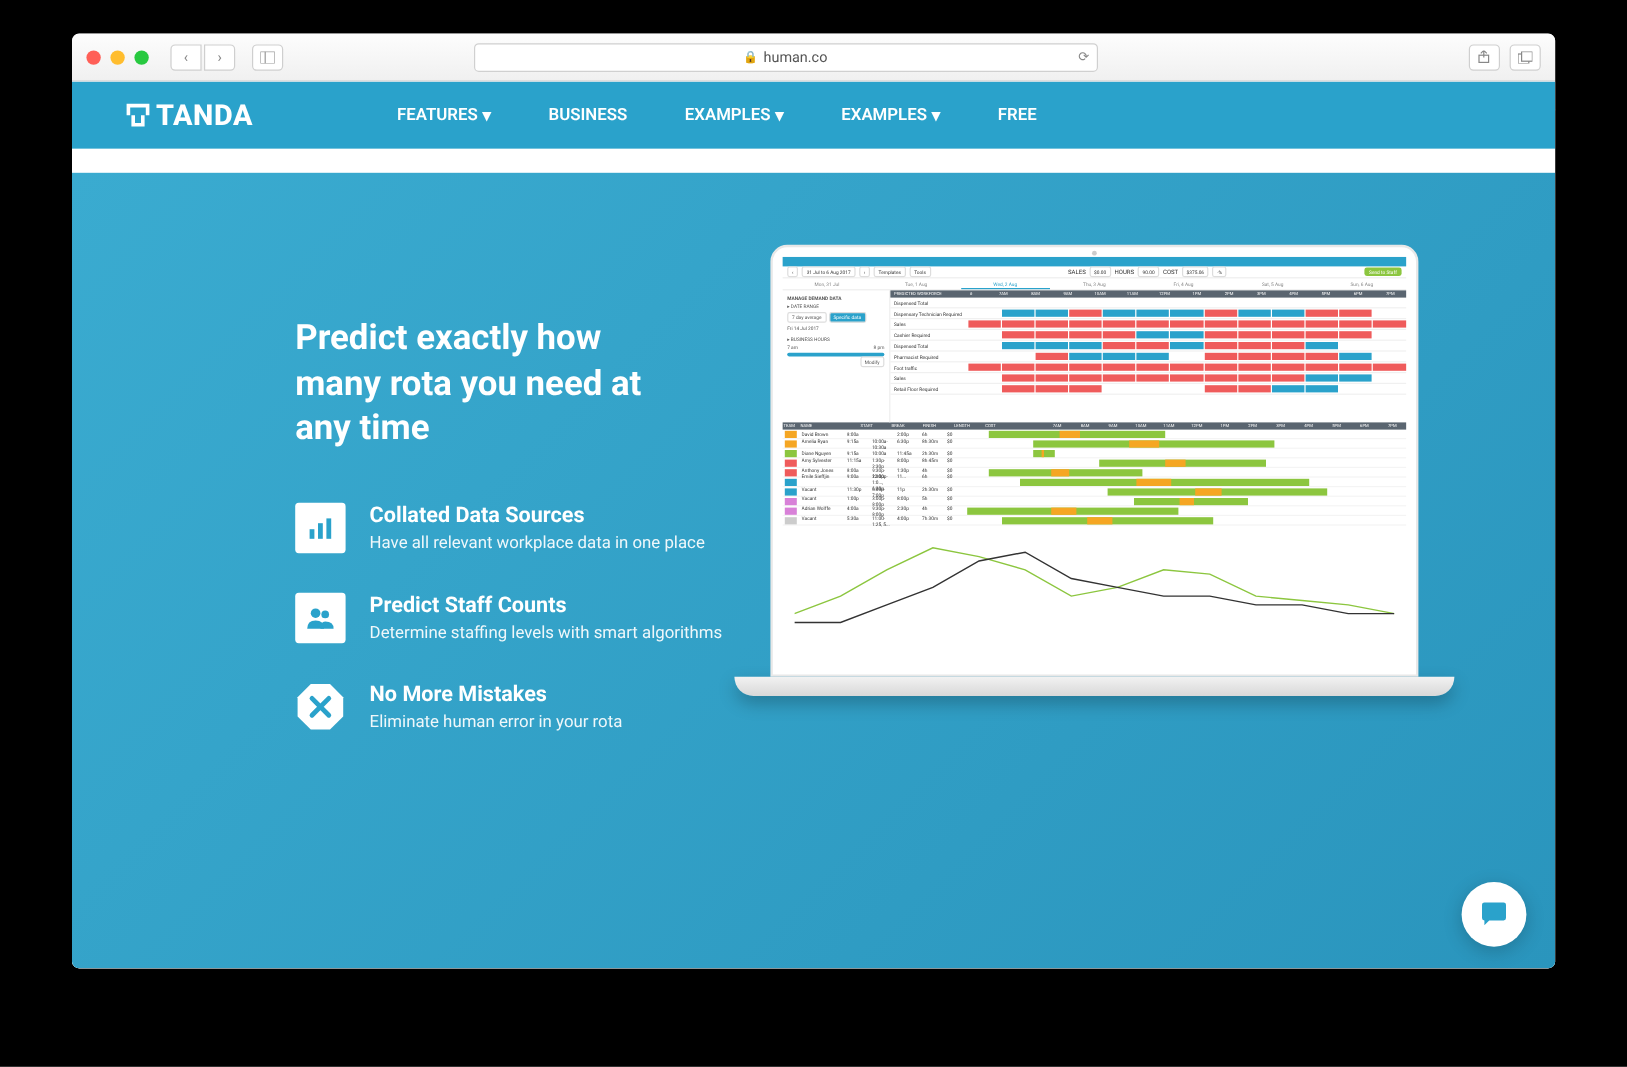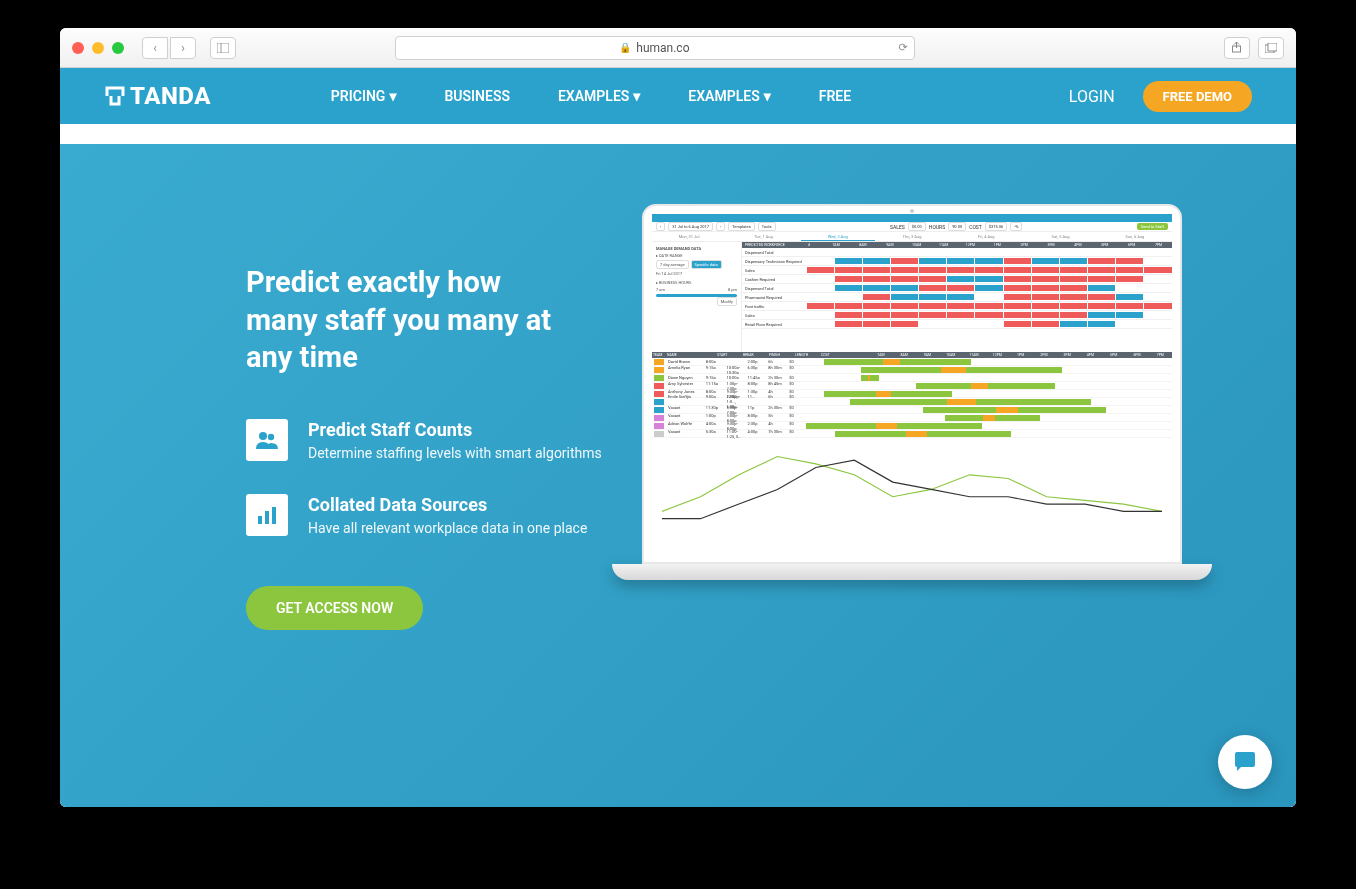--- a/index.html
+++ b/index.html
@@ -125,82 +125,87 @@
   <div class="page">
     <div class="topnav">
       <div class="logo">
         <svg width="22" height="22" viewBox="0 0 22 22">
             <path d="M3 11 L3 3 L19 3 L19 11 M7 11 L7 19 L15 19 L15 11" fill="none" stroke="#fff" stroke-width="3"></path>
           </svg>
         <span>TANDA</span>
       </div>
       <div class="nav-links">
         <div class="nav-link">
-            <span>PRICING</span>
+            <span>FEATURES</span>
             <span>▾</span>
           </div>
         <div class="nav-link">
             <span>BUSINESS</span>
           </div>
         <div class="nav-link">
             <span>EXAMPLES</span>
             <span>▾</span>
           </div>
         <div class="nav-link">
             <span>EXAMPLES</span>
             <span>▾</span>
           </div>
         <div class="nav-link">
             <span>FREE</span>
           </div>
       </div>
-      <div class="nav-right">
-        <div class="nav-link">
-            <span>LOGIN</span>
-          </div>
-        <div class="demo-btn"><span>FREE DEMO</span></div>
-      </div>
     </div>
 
     <div class="hero-wrap"></div>
 
     <div class="hero">
-      <h1>Predict exactly how many staff you many at any time</h1>
+      <h1>Predict exactly how many rota you need at any time</h1>
+
+      <div class="feat">
+        <div class="feat-icon">
+          <svg width="24" height="24" viewBox="0 0 24 24">
+              <rect x="3" y="13" width="4" height="8" fill="#2aa2cb"></rect>
+              <rect x="10" y="8" width="4" height="13" fill="#2aa2cb"></rect>
+              <rect x="17" y="4" width="4" height="17" fill="#2aa2cb"></rect>
+            </svg>
+        </div>
+        <div class="feat-text">
+          <h3>Collated Data Sources</h3>
+          <p>Have all relevant workplace data in one place</p>
+        </div>
+      </div>
 
       <div class="feat">
         <div class="feat-icon">
           <svg width="26" height="26" viewBox="0 0 26 26">
               <circle cx="9" cy="9" r="4" fill="#2aa2cb"></circle>
               <circle cx="17" cy="10" r="3.2" fill="#2aa2cb"></circle>
               <path d="M2 22 Q2 15 9 15 Q16 15 16 22 Z" fill="#2aa2cb"></path>
               <path d="M13 22 Q13 16 17 16 Q24 16 24 22 Z" fill="#2aa2cb"></path>
             </svg>
         </div>
         <div class="feat-text">
           <h3>Predict Staff Counts</h3>
           <p>Determine staffing levels with smart algorithms</p>
         </div>
       </div>
 
       <div class="feat">
-        <div class="feat-icon">
-          <svg width="24" height="24" viewBox="0 0 24 24">
-              <rect x="3" y="13" width="4" height="8" fill="#2aa2cb"></rect>
-              <rect x="10" y="8" width="4" height="13" fill="#2aa2cb"></rect>
-              <rect x="17" y="4" width="4" height="17" fill="#2aa2cb"></rect>
+        <div class="feat-icon octagon">
+          <svg width="42" height="42" viewBox="0 0 42 42">
+              <polygon points="13,2 29,2 40,13 40,29 29,40 13,40 2,29 2,13" fill="#fff"></polygon>
+              <path d="M14 14 L28 28 M28 14 L14 28" stroke="#2aa2cb" stroke-width="4" stroke-linecap="round"></path>
             </svg>
         </div>
         <div class="feat-text">
-          <h3>Collated Data Sources</h3>
-          <p>Have all relevant workplace data in one place</p>
+          <h3>No More Mistakes</h3>
+          <p>Eliminate human error in your rota</p>
         </div>
       </div>
 
-
-      <div class="cta"><span>GET ACCESS NOW</span></div>
 
       
       <div class="laptop">
         <div class="laptop-screen">
           <div class="mock">
             <div class="mock-top"></div>
             <div class="mock-bar">
               <span class="mock-pill">‹</span>
               <span class="mock-pill">31 Jul to 6 Aug 2017</span>
               <span class="mock-pill">›</span>

